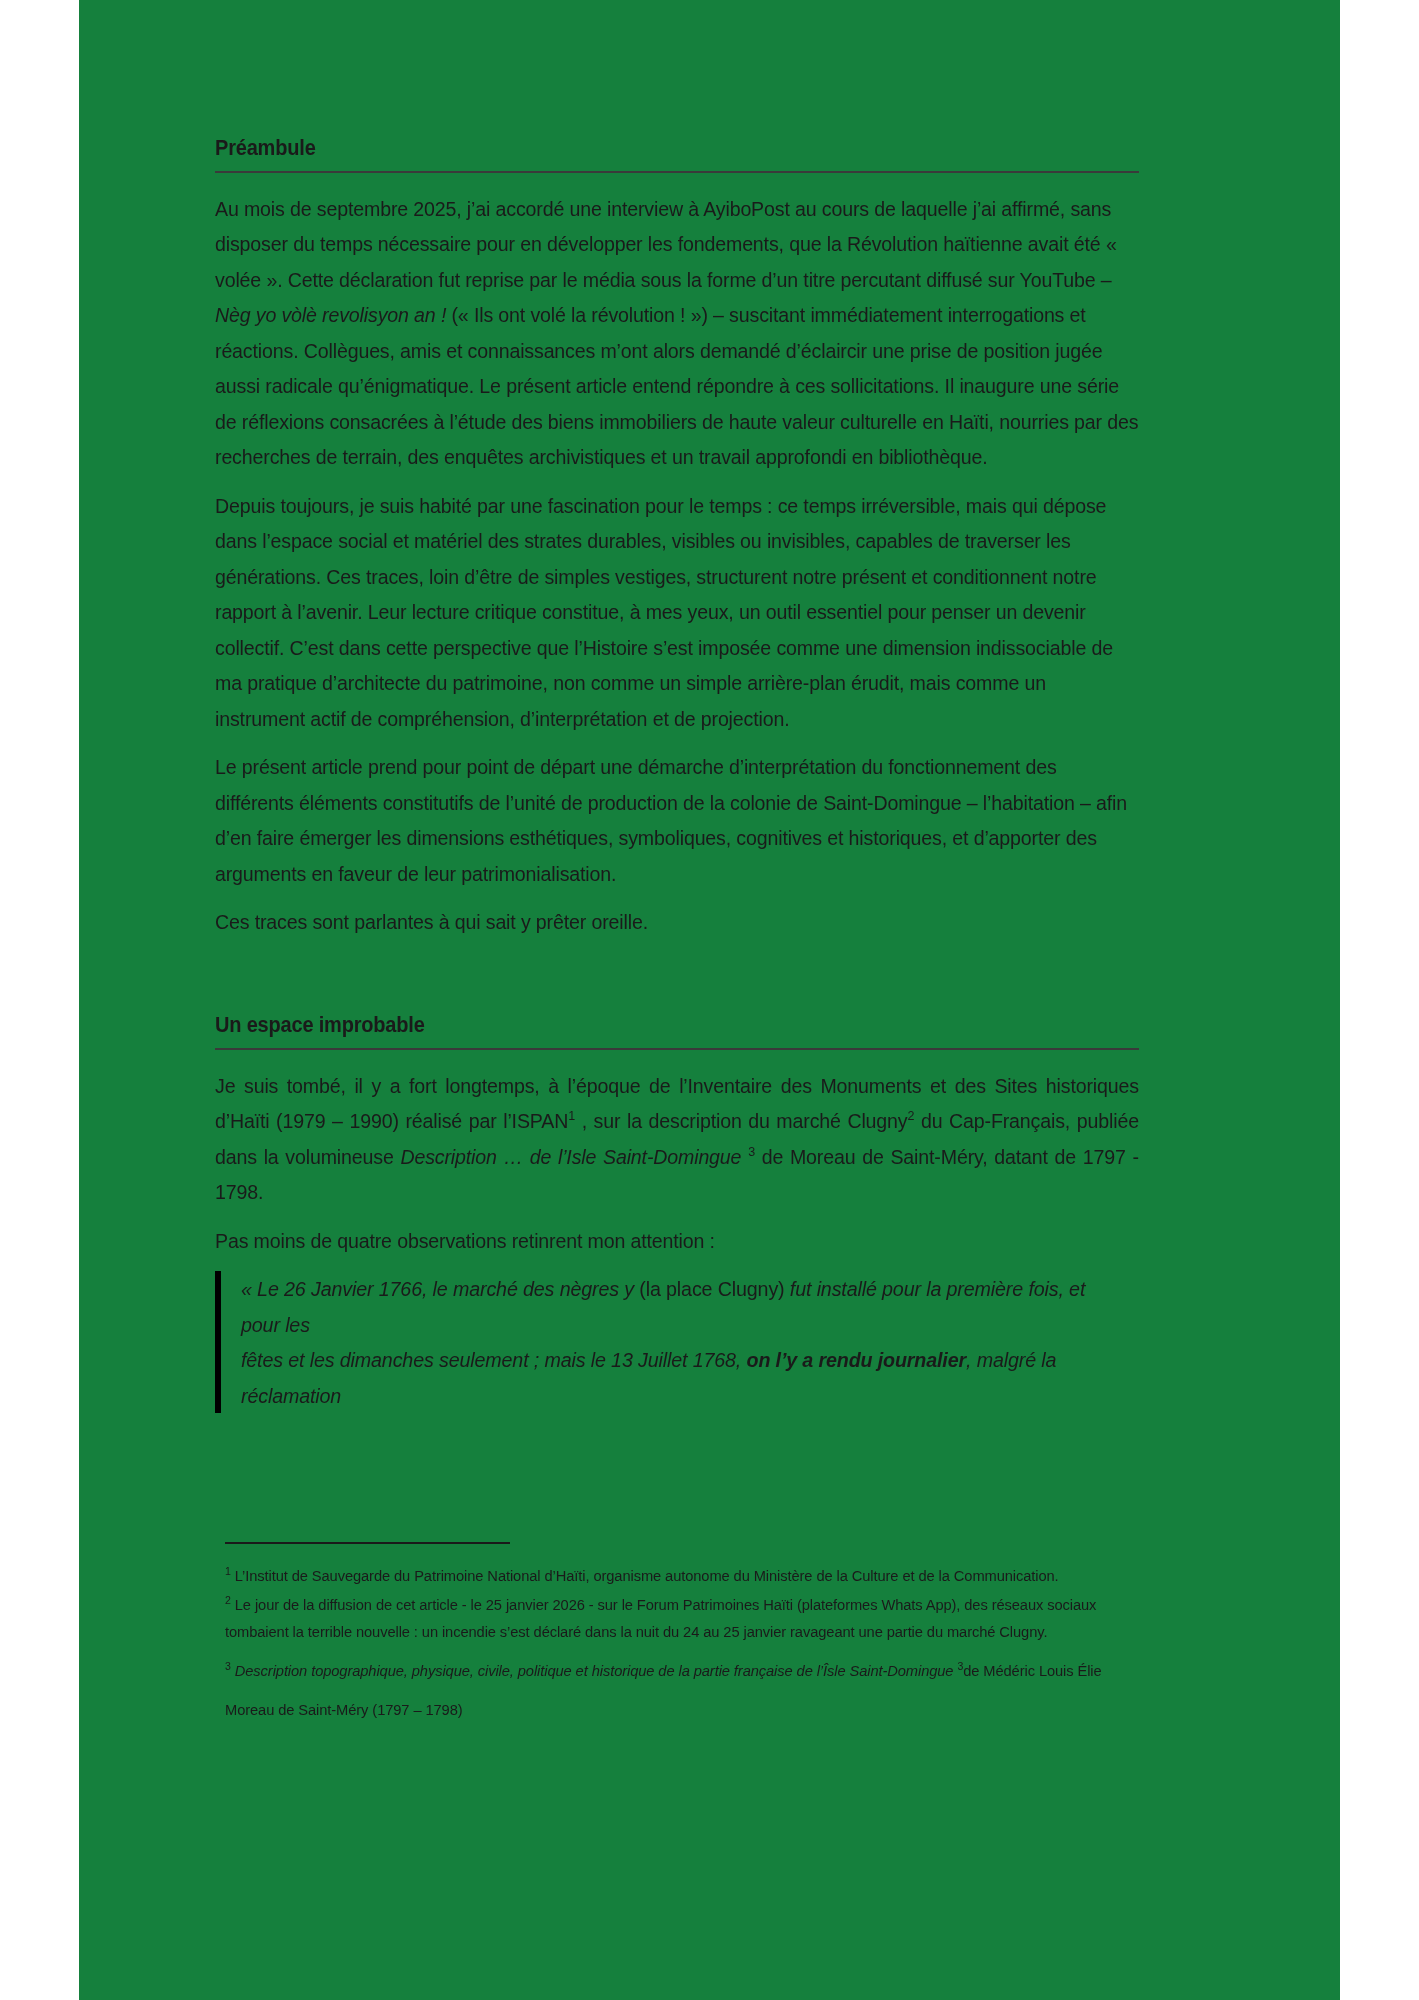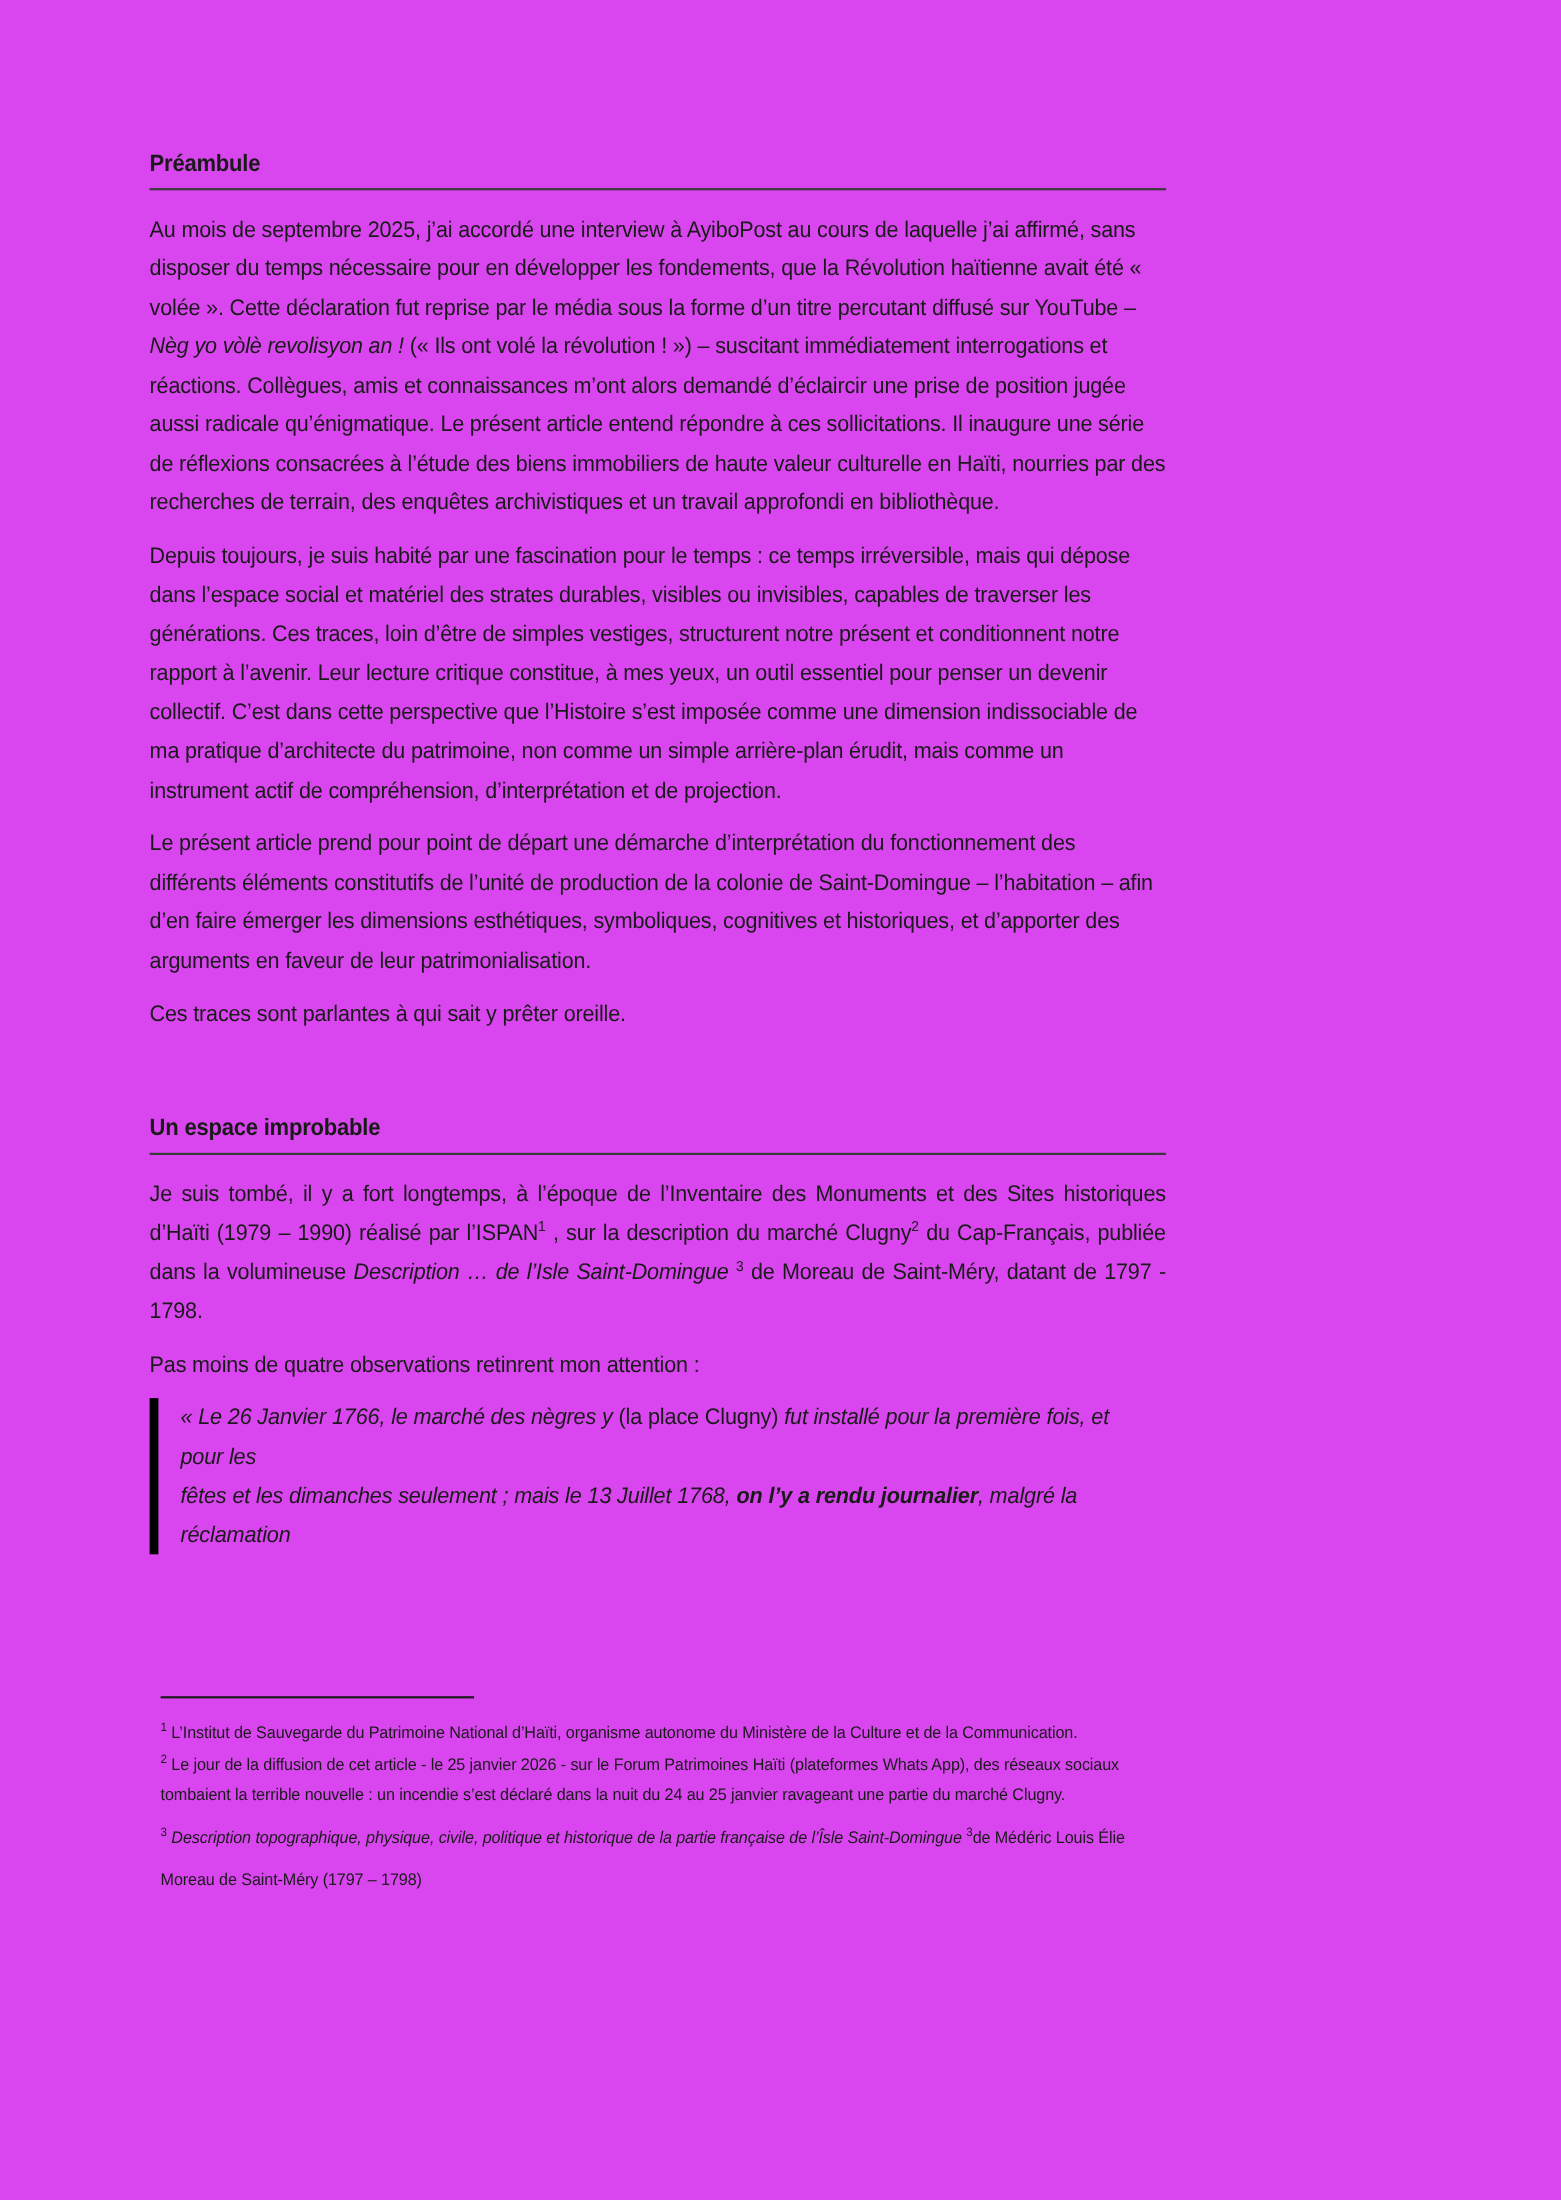--- a/index.html
+++ b/index.html
@@ -6,24 +6,24 @@
     margin: 0;
     padding: 0;
     background: #ffffff;
   }
   body {
     font-family: "Liberation Sans", sans-serif;
     color: #1a1a1a;
   }
   .page {
     position: relative;
-    width: 1419px;
+    width: 1261px;
     height: 2000px;
     margin: 0 auto;
-    background: #d946ef;
+    background: #15803d;
     box-sizing: border-box;
     overflow: hidden;
   }
   .content {
     position: absolute;
     left: 136px;
     top: 136px;
     width: 924px;
   }
 
@@ -65,21 +65,21 @@
     vertical-align: super;
     line-height: 0;
   }
 
   .spacer-lg { height: 60px; }
 
   
   .blockquote {
     margin: 10px 0 0 0;
     padding-left: 20px;
-    border-left: 8px solid #000000;
+    border-left: 6px solid #000000;
     width: 96%;
     box-sizing: border-box;
   }
   .blockquote .qline {
     font-size: 20.5px;
     line-height: 35.5px;
     font-style: italic;
     letter-spacing: -0.15px;
     transform: scaleX(0.96);
     transform-origin: left top;

